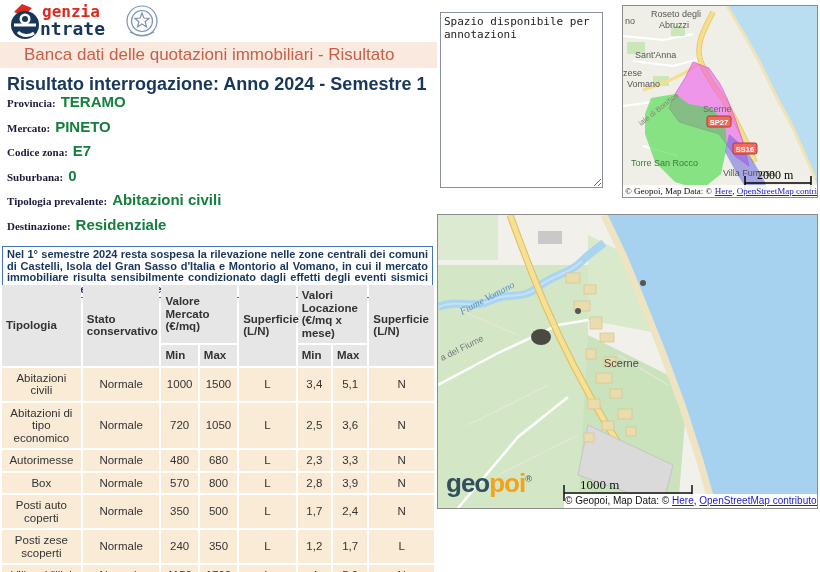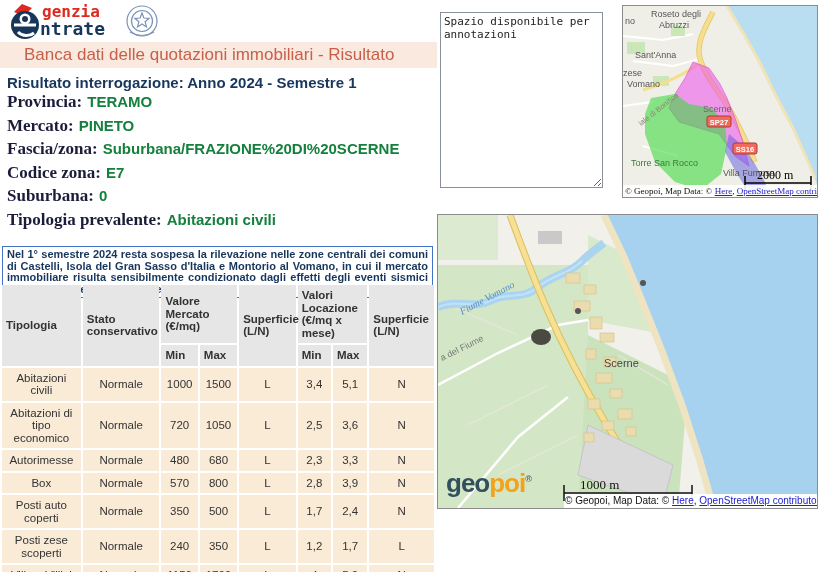--- a/index.html
+++ b/index.html
@@ -14,26 +14,26 @@
 
   
   .titlebar {
     position:absolute; left:0; top:42px; width:437px; height:26px;
     background:#FAE9DE; color:#C75F4B; font-size:17px; line-height:26px;
     padding-left:24px; white-space:nowrap; overflow:hidden;
   }
 
   
   .result-heading {
-    position:absolute; left:7px; top:74px; font-size:15px; font-weight:bold;
+    position:absolute; left:7px; top:74px; font-size:18px; font-weight:bold;
     color:#17375D;
   }
   .fields { position:absolute; left:7px; top:95px; width:425px; }
   .field { margin-bottom:9.5px; line-height:14px; }
-  .flabel { font-family:"Liberation Serif", serif; font-weight:bold; font-size:17px; color:#1B1B3A; margin-right:5px; }
+  .flabel { font-family:"Liberation Serif", serif; font-weight:bold; font-size:11px; color:#1B1B3A; margin-right:5px; }
   .fvalue { font-size:15px; font-weight:bold; color:#15803d; }
 
   .notebox {
     position:absolute; left:2px; top:246px; width:431px;
     border:1px solid #4472C4; padding:2px 4px;
     font-size:11px; line-height:11.5px; font-weight:bold; color:#17365D;
     text-align:justify;
   }
 
   
@@ -115,24 +115,24 @@
   </svg>
 </div>
 
 <div class="titlebar">Banca dati delle quotazioni immobiliari - Risultato</div>
 
 <div class="result-heading">Risultato interrogazione: Anno 2024 - Semestre 1</div>
 
 <div class="fields">
   <div class="field"><span class="flabel">Provincia:</span><span class="fvalue">TERAMO</span></div>
   <div class="field"><span class="flabel">Mercato:</span><span class="fvalue">PINETO</span></div>
-  <div class="field"><span class="flabel">Fascia/zona:</span><span class="fvalue">Suburbana/FRAZIONE%20DI%20SCERNE</span></div>
   <div class="field"><span class="flabel">Codice zona:</span><span class="fvalue">E7</span></div>
   <div class="field"><span class="flabel">Suburbana:</span><span class="fvalue">0</span></div>
   <div class="field"><span class="flabel">Tipologia prevalente:</span><span class="fvalue">Abitazioni civili</span></div>
+  <div class="field"><span class="flabel">Destinazione:</span><span class="fvalue">Residenziale</span></div>
 </div>
 
 <div class="notebox">Nel 1° semestre 2024 resta sospesa la rilevazione nelle zone centrali dei comuni di Castelli, Isola del Gran Sasso d'Italia e Montorio al Vomano, in cui il mercato immobiliare risulta sensibilmente condizionato dagli effetti degli eventi sismici del 24 agosto e del 30 ottobre 2016.</div>
 
 <table class="quot">
   <colgroup>
     <col style="width:78px">
       <col style="width:76px">
       <col style="width:36px">
       <col style="width:37px">

